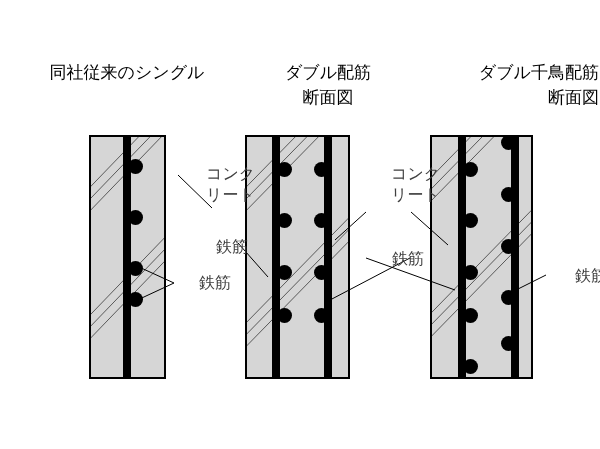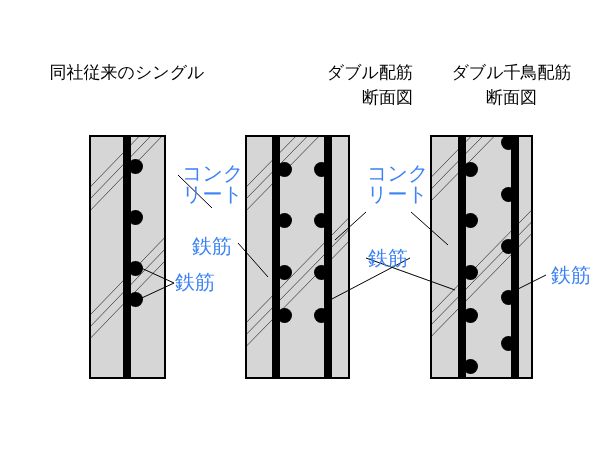--- a/index.html
+++ b/index.html
@@ -23,22 +23,22 @@
   }
   .title {
     position: absolute;
     font-size: 17px;
     line-height: 25px;
     color: #000;
     white-space: pre;
     letter-spacing: 0px;
   }
   #title-1 { left: 22px; top: 60px; text-align: center; width: 210px; }
-  #title-2 { left: 243px; top: 60px; text-align: right; width: 170px; }
-  #title-3 { left: 424px; top: 60px; text-align: center; width: 175px; }
+  #title-2 { left: 243px; top: 60px; text-align: center; width: 170px; }
+  #title-3 { left: 424px; top: 60px; text-align: right; width: 175px; }
 
   .panel {
     position: absolute;
     box-sizing: border-box;
     border: 2px solid #000;
     background: #d6d6d6;
     overflow: hidden;
   }
   .hatch {
     position: absolute;
@@ -56,24 +56,25 @@
   }
   .dot {
     position: absolute;
     width: 15px;
     height: 15px;
     border-radius: 50%;
     background: #000;
   }
   .label {
     position: absolute;
-    font-size: 20px;
+    font-size: 16px;
     line-height: 21px;
     white-space: pre;
-    color: #3b82f6;
+    color: #404040;
+    margin-left: 24px;
   }
   .leaders {
     position: absolute;
     left: 0; top: 0;
     width: 600px;
     height: 449px;
     pointer-events: none;
   }
 </style>
 </head>

